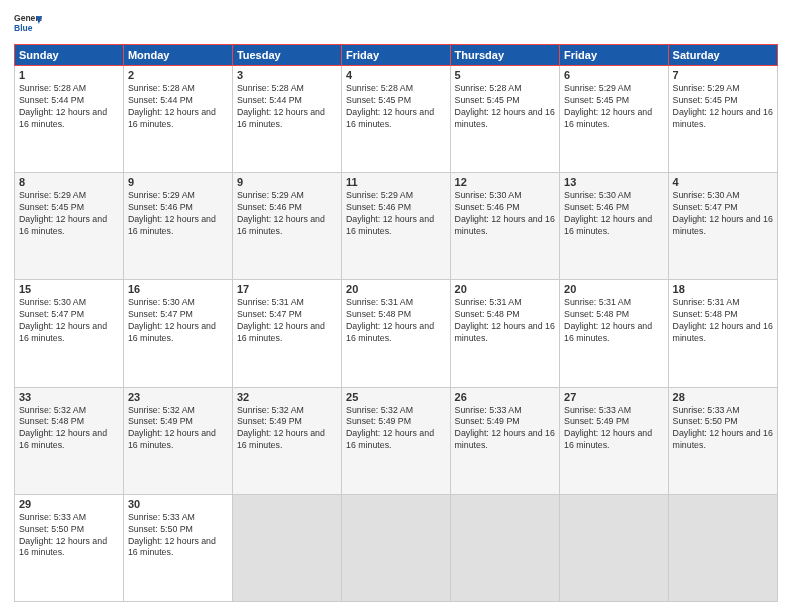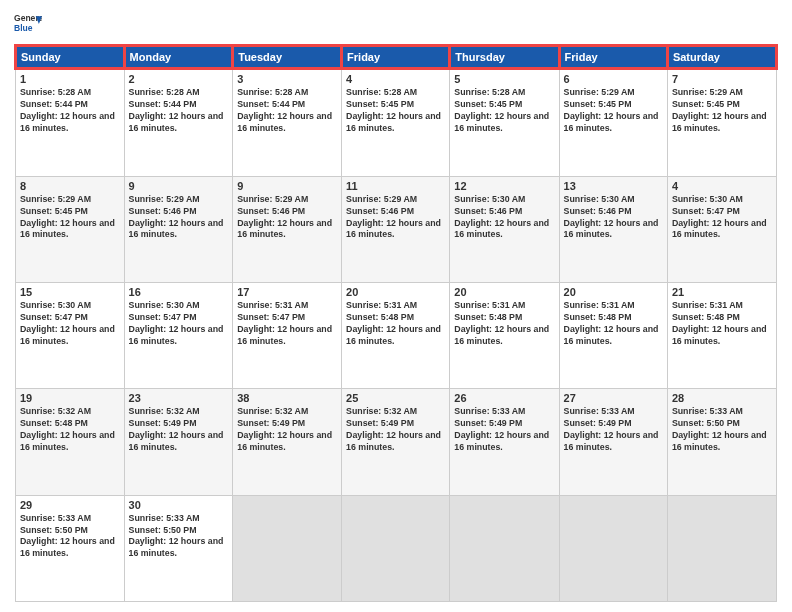--- a/index.html
+++ b/index.html
@@ -52,21 +52,21 @@
       flex: 1;
       font-size: 9.5px;
     }
     .calendar thead tr th {
       background: #1a5aab;
       color: #fff;
       text-align: left;
       padding: 4px 4px;
       font-size: 11px;
       font-weight: bold;
-      border: 3px solid #ef4444;
+      border: 1px solid #ef4444;
     }
     .calendar tbody tr td {
       border: 1px solid #ccc;
       vertical-align: top;
       padding: 3px 4px;
       width: 113px;
       min-height: 70px;
       color: #333;
       background: #fff;
     }
@@ -77,21 +77,20 @@
       font-size: 11px;
       font-weight: bold;
       color: #333;
       display: block;
       margin-bottom: 2px;
     }
     .day-info {
       font-size: 8.8px;
       line-height: 1.35;
       color: #333;
-      font-weight: bold;
     }
     .empty-cell {
       background: #e8e8e8 !important;
     }
     td.empty-cell {
       background: #e0e0e0 !important;
     }
   </style>
 </head>
 <body>
@@ -283,47 +282,47 @@
         </td>
           <td>
           <span class="day-num">20</span>
           <div class="day-info">
             Sunrise: 5:31 AM<br>
             Sunset: 5:48 PM<br>
             Daylight: 12 hours and 16 minutes.
           </div>
         </td>
           <td>
-          <span class="day-num">21</span>
+          <span class="day-num">18</span>
           <div class="day-info">
             Sunrise: 5:31 AM<br>
             Sunset: 5:48 PM<br>
             Daylight: 12 hours and 16 minutes.
           </div>
         </td>
         </tr>
         <tr>
           <td>
-          <span class="day-num">19</span>
+          <span class="day-num">33</span>
           <div class="day-info">
             Sunrise: 5:32 AM<br>
             Sunset: 5:48 PM<br>
             Daylight: 12 hours and 16 minutes.
           </div>
         </td>
           <td>
           <span class="day-num">23</span>
           <div class="day-info">
             Sunrise: 5:32 AM<br>
             Sunset: 5:49 PM<br>
             Daylight: 12 hours and 16 minutes.
           </div>
         </td>
           <td>
-          <span class="day-num">38</span>
+          <span class="day-num">32</span>
           <div class="day-info">
             Sunrise: 5:32 AM<br>
             Sunset: 5:49 PM<br>
             Daylight: 12 hours and 16 minutes.
           </div>
         </td>
           <td>
           <span class="day-num">25</span>
           <div class="day-info">
             Sunrise: 5:32 AM<br>

